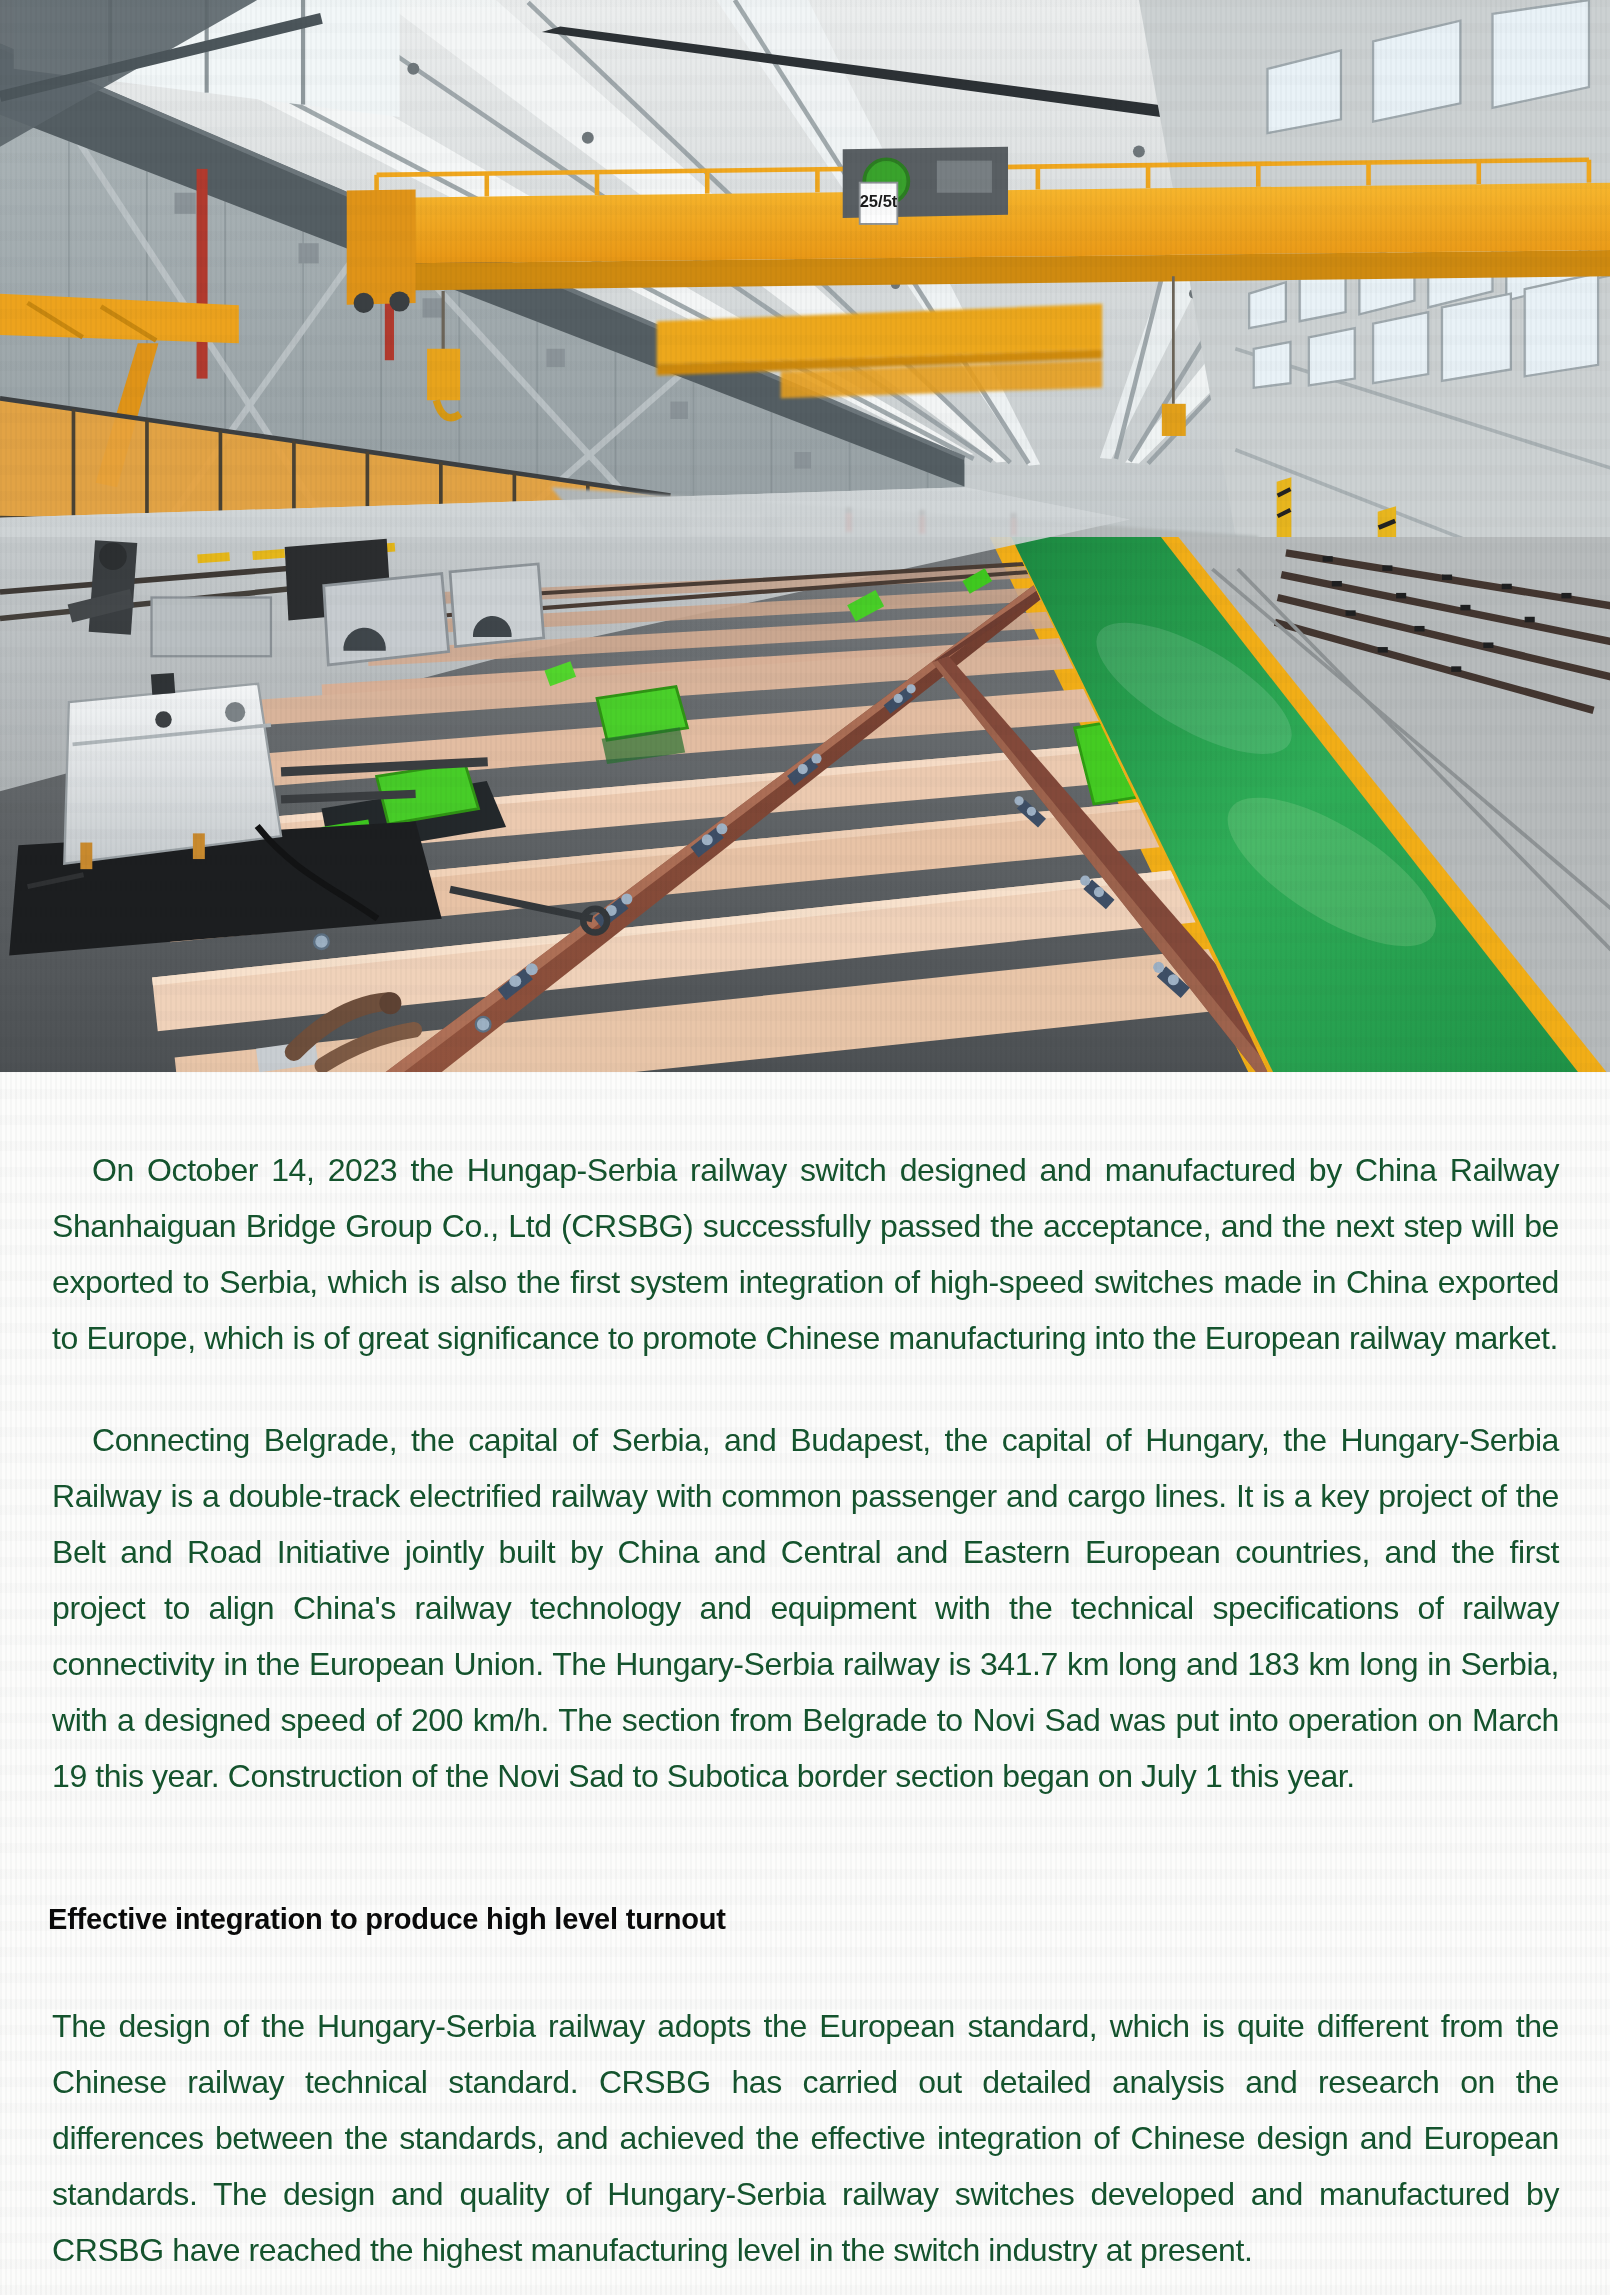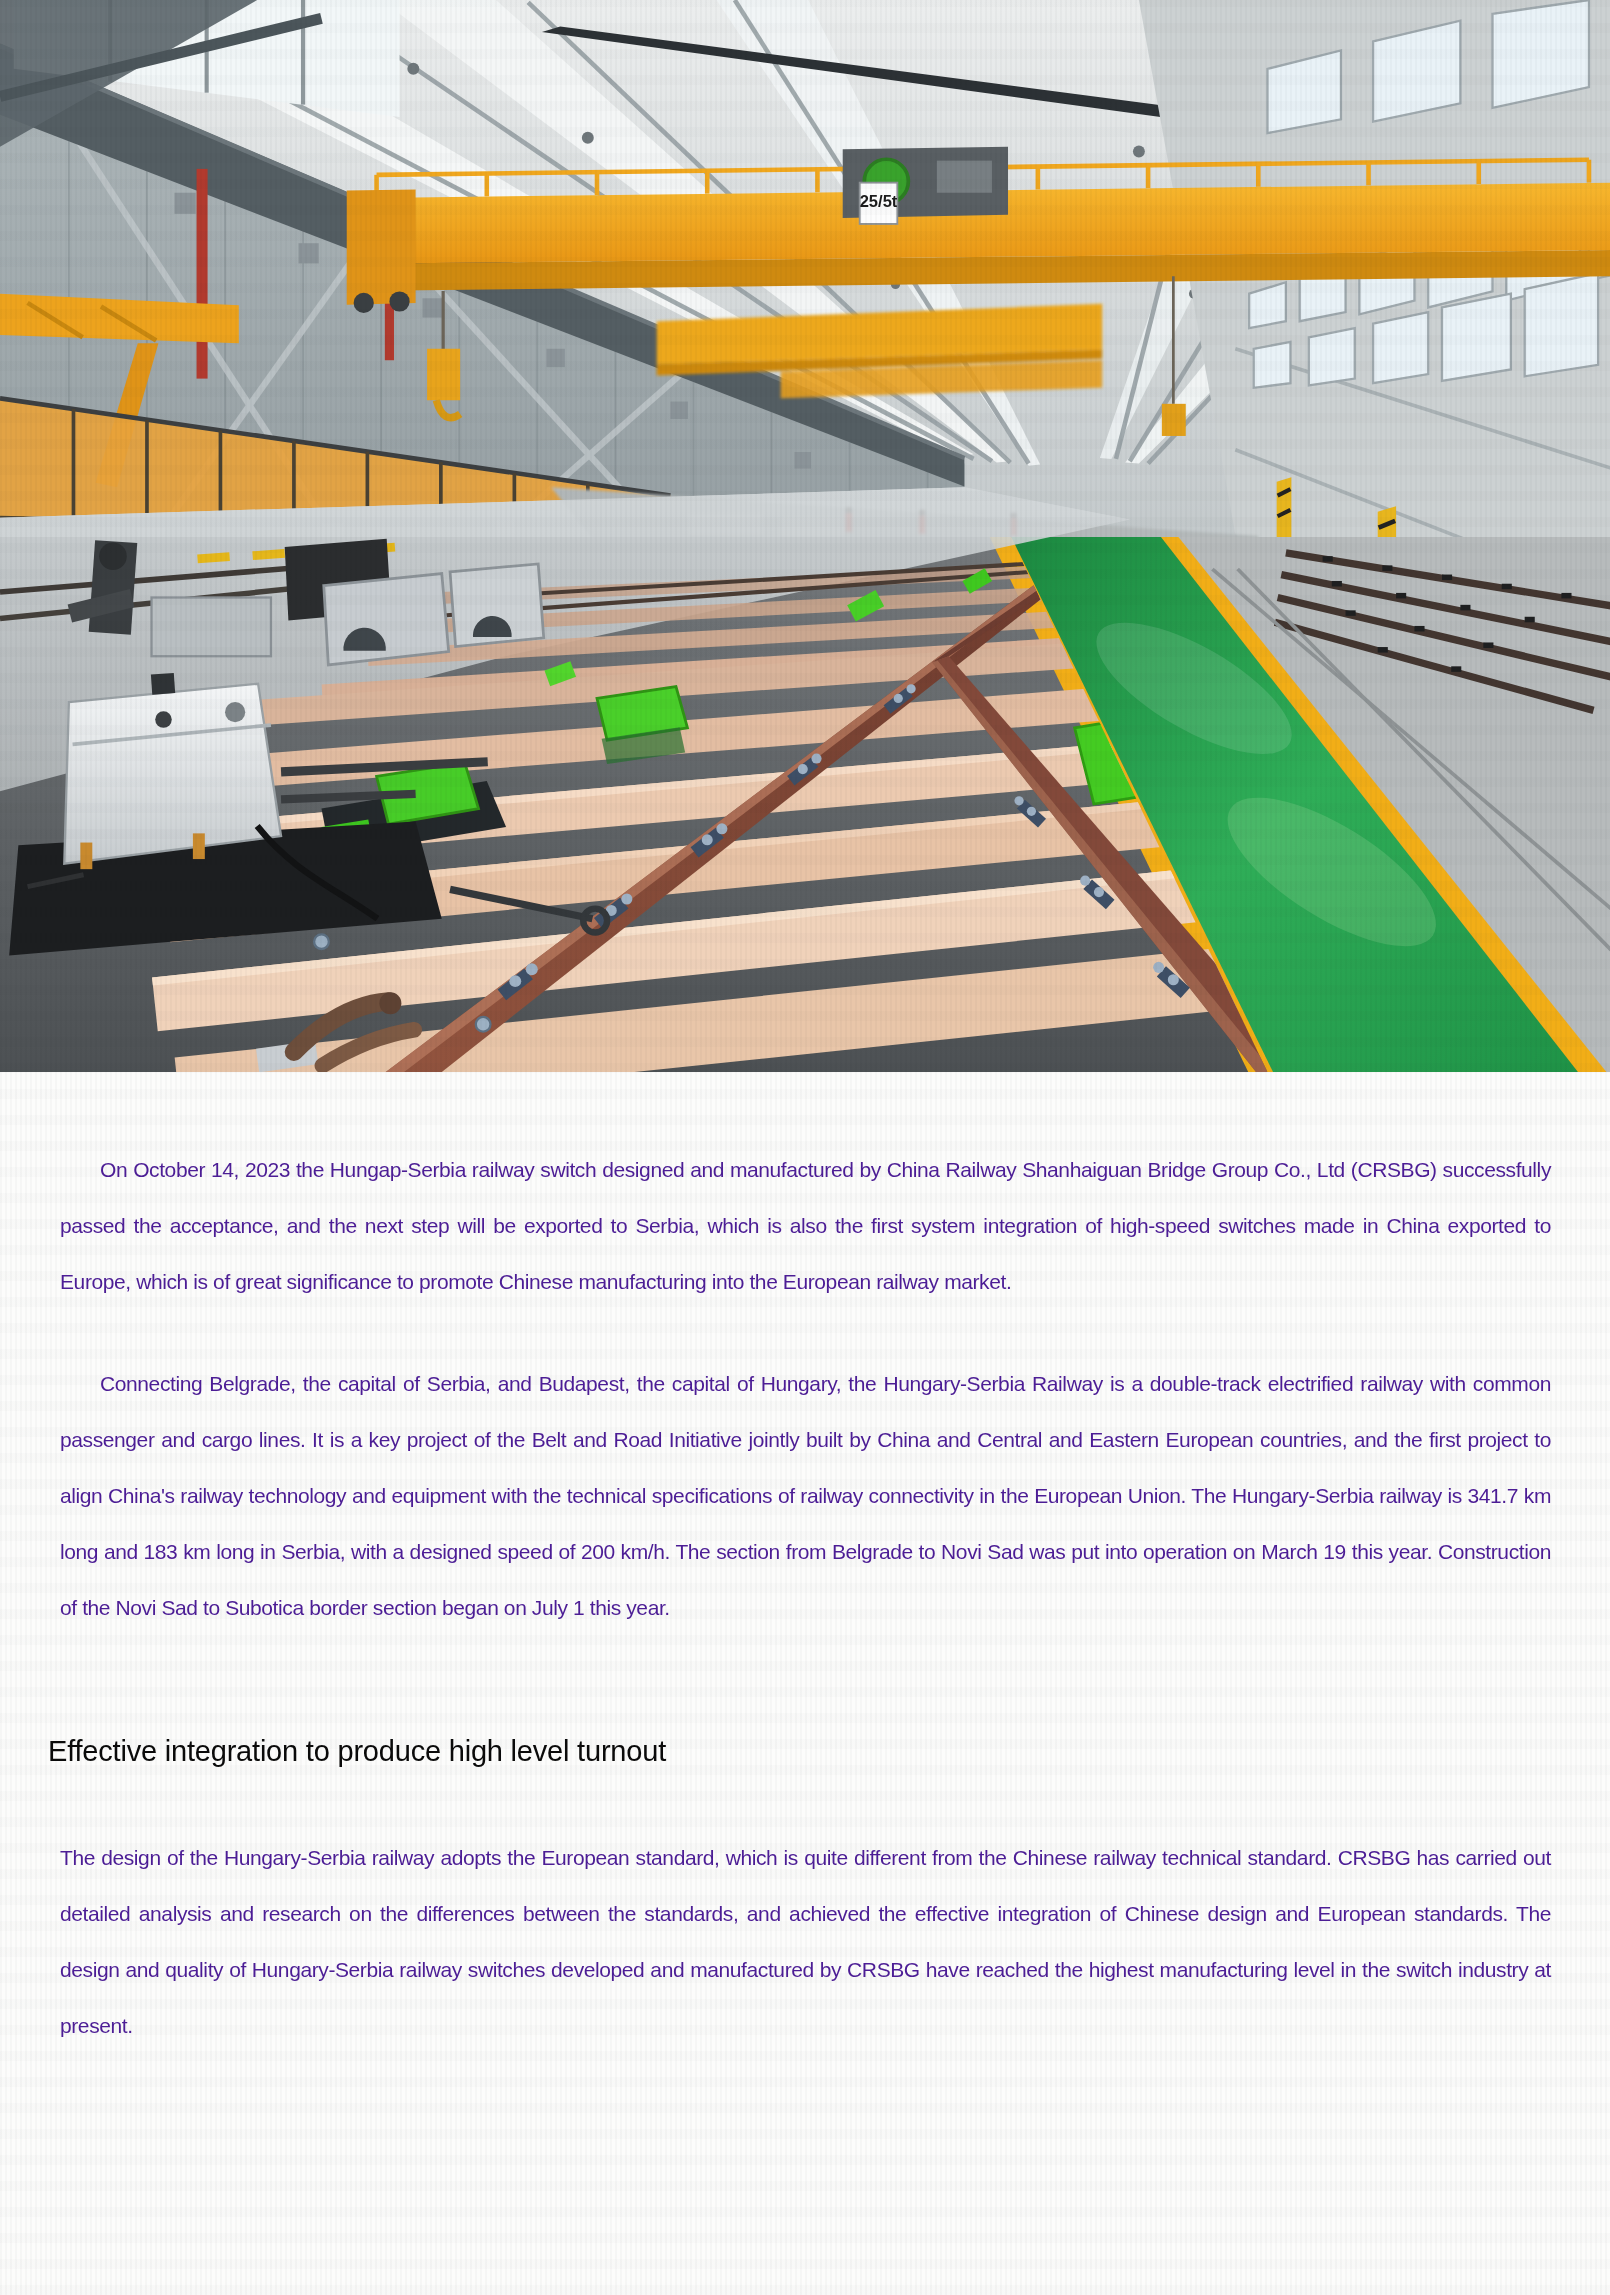--- a/index.html
+++ b/index.html
@@ -7,24 +7,24 @@
   .page{position:relative;width:1611px;height:3569px;background:#fcfcfb;}
   
   .page::after{content:"";position:absolute;inset:0;pointer-events:none;
     background:
       repeating-linear-gradient(90deg, rgba(110,116,122,0.045) 0 1.8px, rgba(0,0,0,0) 1.8px 5px),
       repeating-linear-gradient(0deg, rgba(140,145,150,0.03) 0 10px, rgba(0,0,0,0) 10px 26px);
     mix-blend-mode:multiply;}
   figure.photo{margin:0;width:1611px;height:1072px;overflow:hidden;position:relative;}
   figure.photo svg{display:block;width:100%;height:100%;}
   main.content{position:relative;padding:0 48px;z-index:2;}
-  main.content p{margin:12px;font-size:21px;line-height:56px;letter-spacing:-0.4px;
-    text-align:justify;color:#4c1d95;}
+  main.content p{margin:4px;font-size:32px;line-height:56px;letter-spacing:-0.4px;
+    text-align:justify;color:#14532d;}
   main.content p.indent{text-indent:40px;}
-  main.content h2{margin:0;font-size:29px;line-height:56px;font-weight:normal;letter-spacing:-0.2px;}
+  main.content h2{margin:0;font-size:29px;line-height:56px;font-weight:bold;letter-spacing:-0.2px;}
   .mt-photo-gap{margin-top:70px !important;}
   .mt-para{margin-top:46px !important;}
   .mt-h-big{margin-top:87px !important;}
   .mt-after-h{margin-top:51px !important;}
 </style>
 </head>
 <body>
 
 <div class="page">
 

